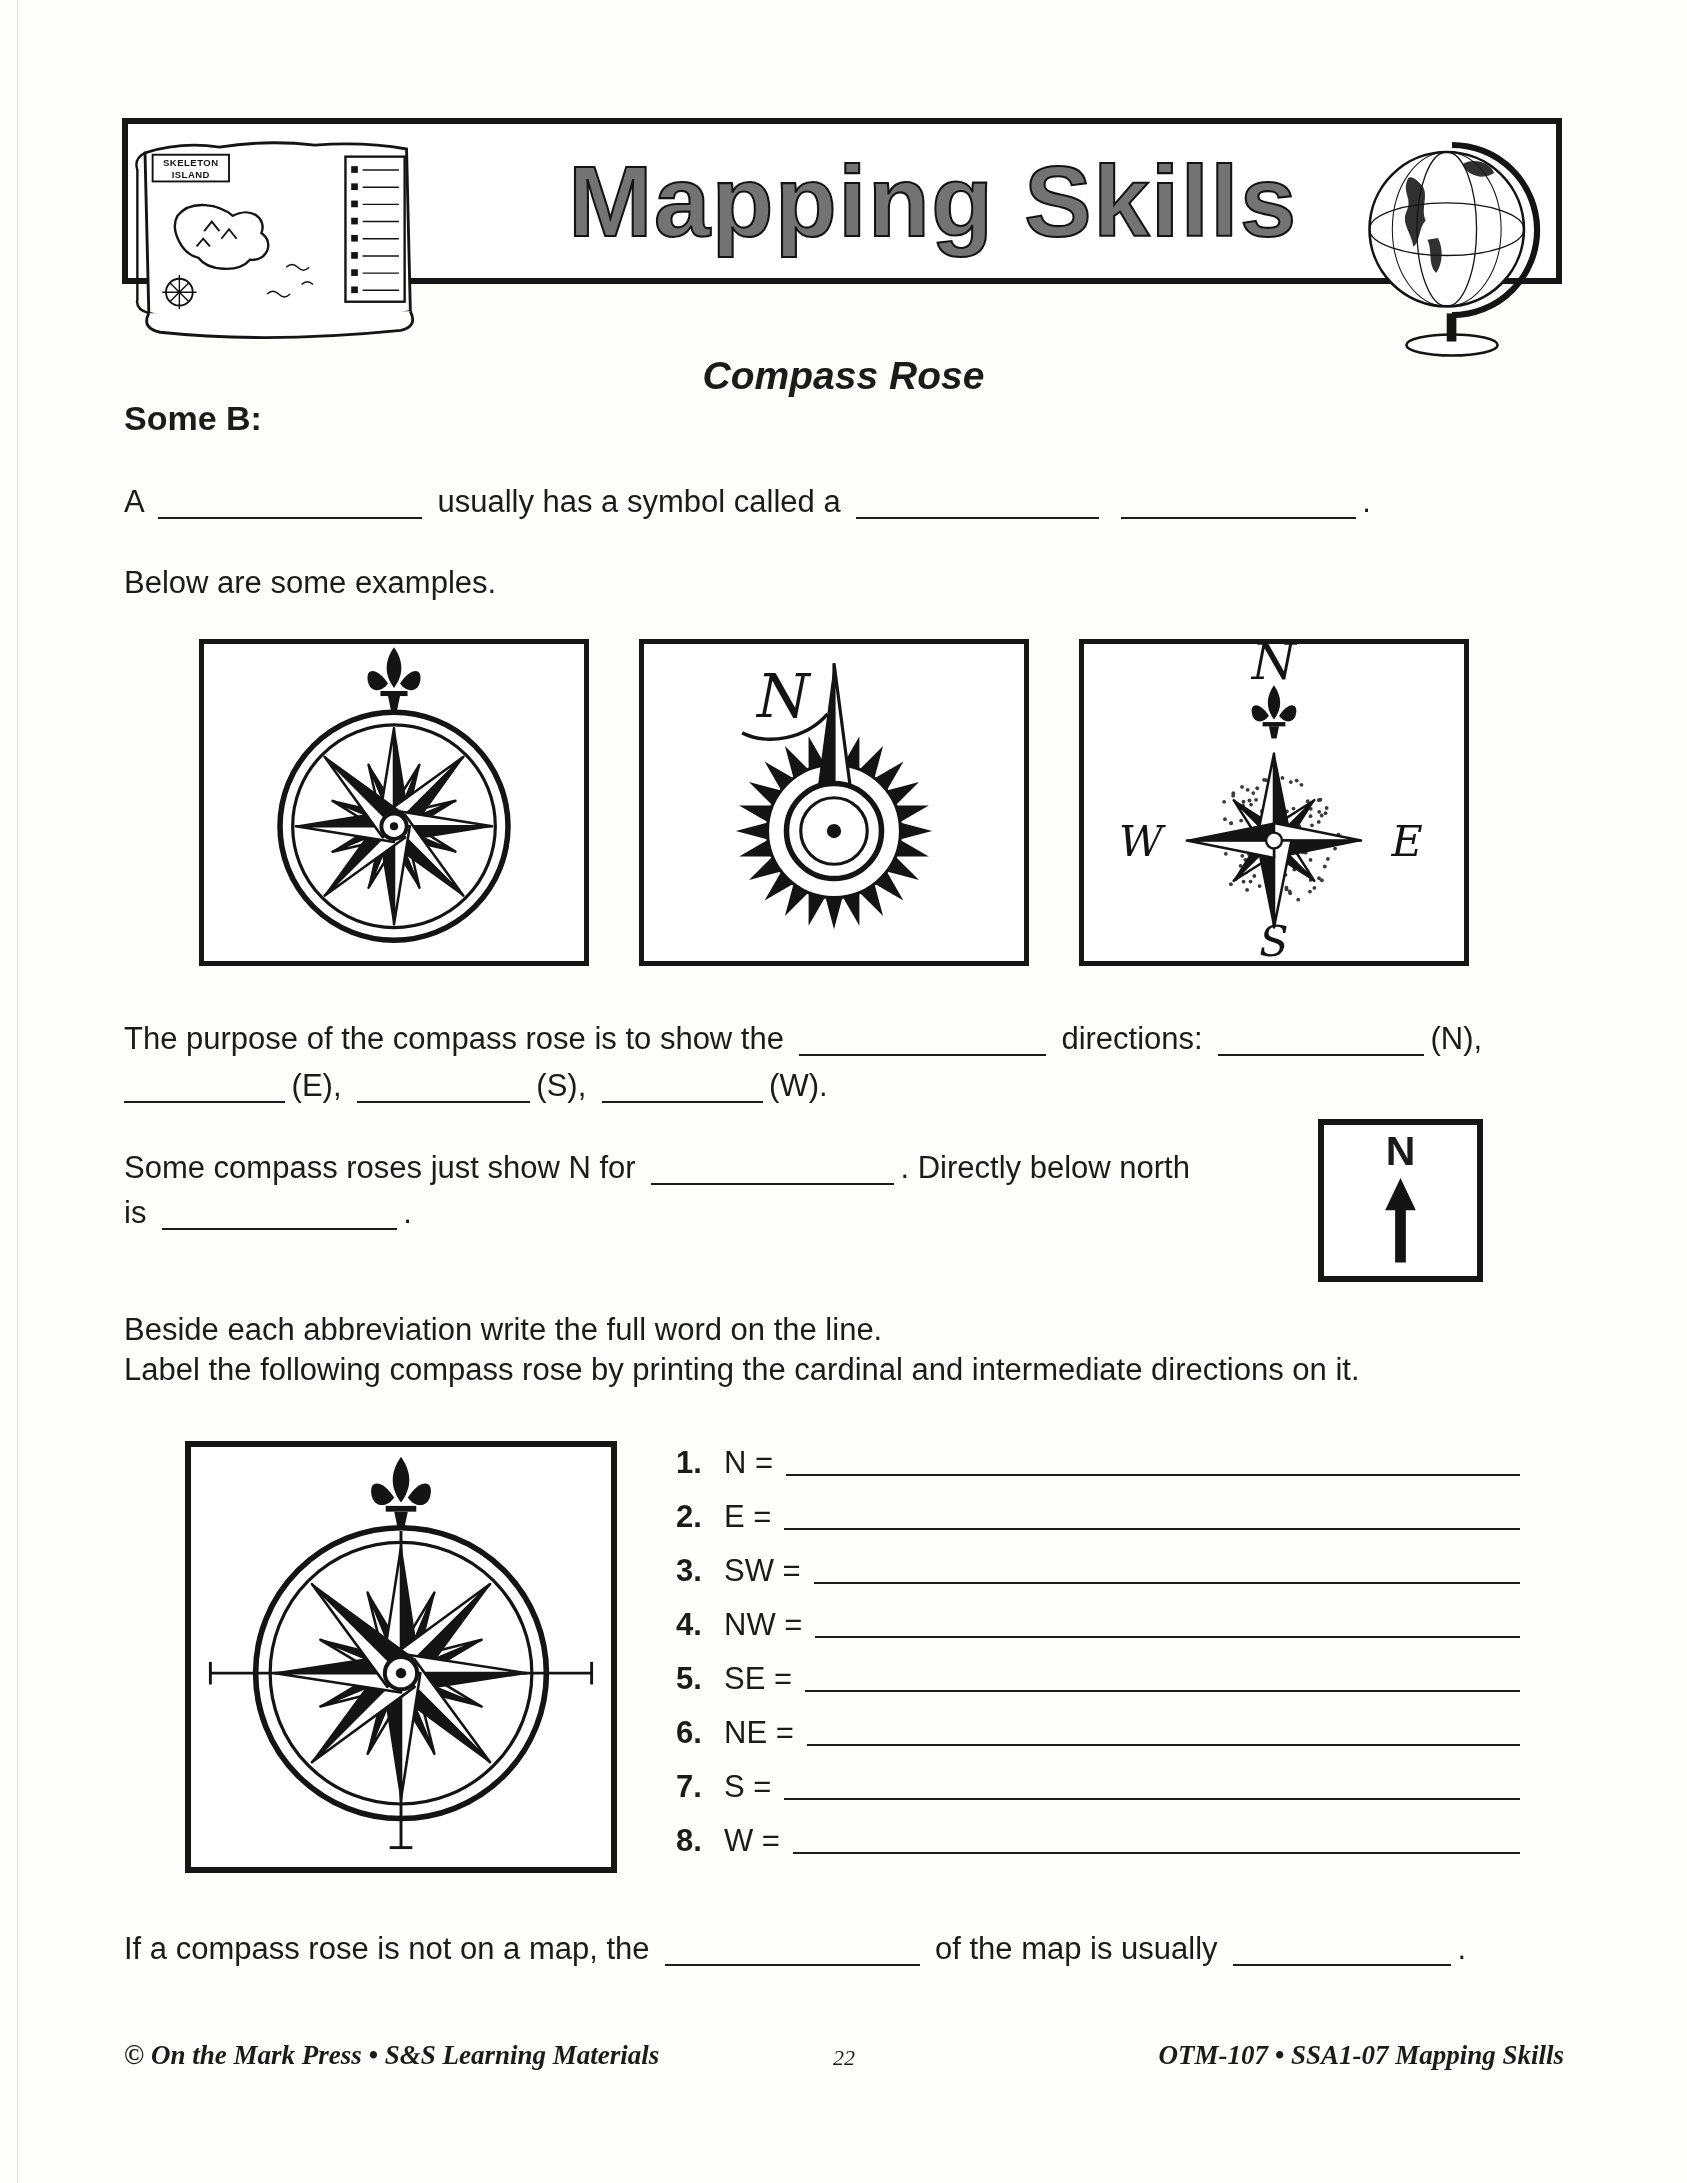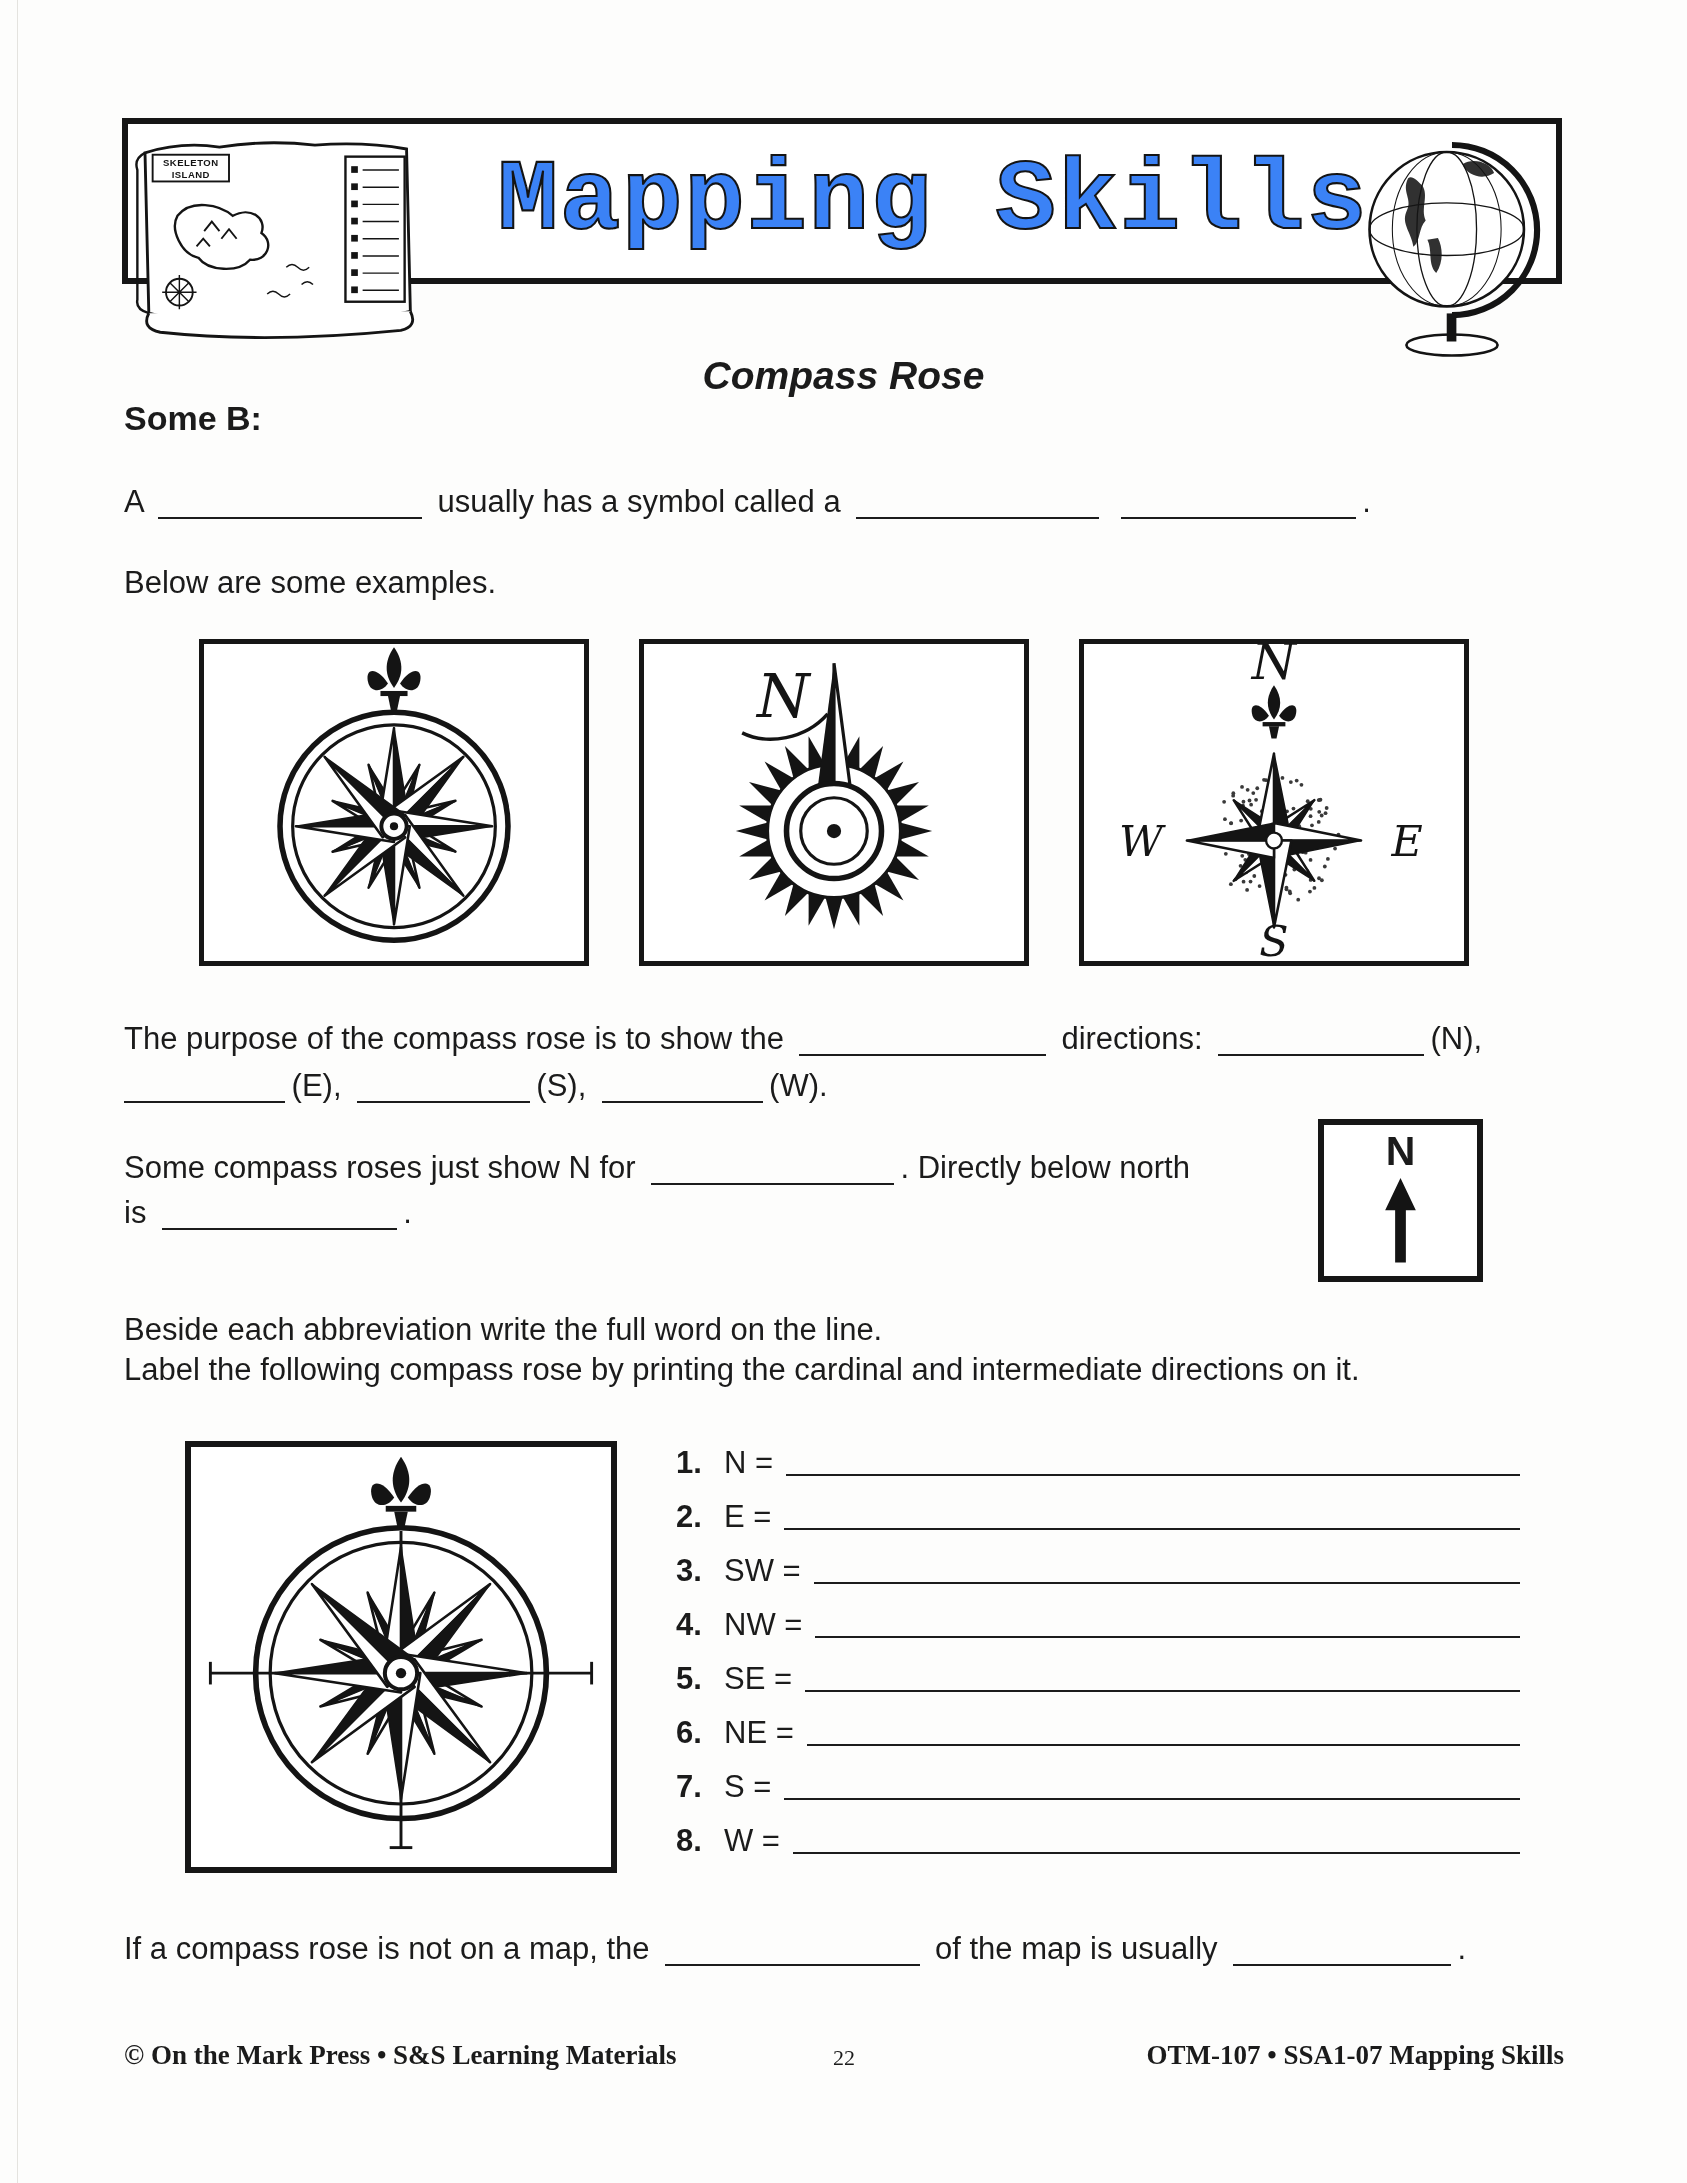--- a/index.html
+++ b/index.html
@@ -2,21 +2,21 @@
 <html style="font-size:13px"><head>
 <meta charset="utf-8">
 <style>
   *{margin:0;padding:0;box-sizing:border-box;}
   html,body{background:#f6f5f2;}
   .page{position:relative;width:1687px;height:2183px;background:#fdfdfc;font-family:"Liberation Sans",sans-serif;color:#1b1b1b;overflow:hidden;margin:0 auto;}
   .scan-edge{position:absolute;left:16.5px;top:0;width:1.6px;height:100%;background:#e4e3df;}
 
   .banner{position:absolute;left:122px;top:118px;width:1440px;height:166px;border:6.6px solid #161616;background:#fff;
           display:flex;align-items:center;justify-content:center;padding-left:330px;padding-right:148px;}
-  .title{font-family:Liberation Mono, monospace;font-weight:bold;font-size:101px;letter-spacing:1.6px;color:#3b82f6;
+  .title{font-family:Liberation Sans, sans-serif;font-weight:bold;font-size:101px;letter-spacing:1.6px;color:#737373;
          -webkit-text-stroke:2.1px #141414;white-space:nowrap;}
   .map-art{position:absolute;left:124px;top:120px;width:315px;height:247px;z-index:3;}
   .map-art svg,.globe-art svg{width:100%;height:100%;display:block;}
   .globe-art{position:absolute;left:1359px;top:124px;width:193px;height:249px;z-index:3;}
 
   .subtitle{position:absolute;left:0;top:313px;width:1687px;text-align:center;font-size:39px;font-weight:bold;font-style:italic;margin-top:41px;}
   .part-b{position:absolute;left:124px;top:399px;font-size:34px;font-weight:bold;}
 
   .line{font-size:31px;white-space:nowrap;}
   .blank{display:inline-block;border-bottom:2.5px solid #1c1c1c;height:8.2px;vertical-align:-6.6px;margin:0 6.6px;}
@@ -42,21 +42,21 @@
   .big-box svg{width:100%;height:100%;display:block;}
 
   .dir-list{position:absolute;left:676px;top:1427px;width:844px;}
   .dir-row{display:flex;align-items:flex-end;height:54px;font-size:31px;}
   .dir-num{font-weight:bold;width:48px;flex:none;}
   .dir-abbr{flex:none;margin-right:13px;}
   .dir-line{flex:1;border-bottom:2.5px solid #1c1c1c;height:5px;margin-bottom:5px;}
 
   .final-sentence{position:absolute;left:124px;top:1931px;width:1532px;}
 
-  .footer{position:absolute;left:124px;top:2028px;width:1440px;height:43px;font-family:"Liberation Serif",serif;}
+  .footer{position:absolute;left:124px;top:2028px;width:1440px;height:43px;font-family:"Liberation Serif",serif;font-style:italic;}
   .footer-left{position:absolute;left:0;bottom:0;font-weight:bold;font-size:27px;}
   .footer-right{position:absolute;right:0;bottom:0;font-weight:bold;font-size:27px;}
   .footer-page{position:absolute;left:0;bottom:0;width:100%;text-align:center;font-size:22px;}
 
   .rose-letter{font-family:"DejaVu Serif",serif;font-style:italic;font-size:27px;fill:#141414;}
   .rose-letter-big{font-family:"DejaVu Serif",serif;font-style:italic;font-size:38px;fill:#141414;}
   .swash-path{fill:none;stroke:#141414;stroke-width:2.2px;}
   .map-tiny{font-family:"Liberation Sans",sans-serif;font-size:10px;font-weight:bold;fill:#141414;letter-spacing:0.5px;}
 </style>
 </head>

